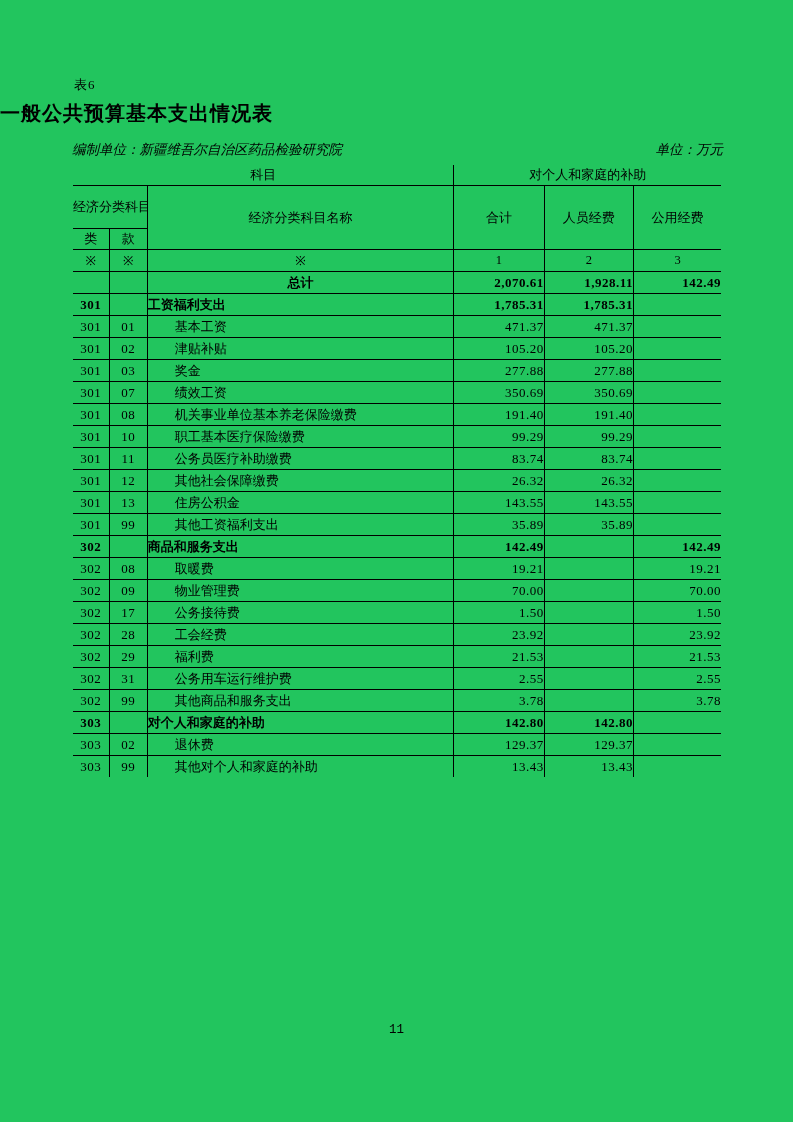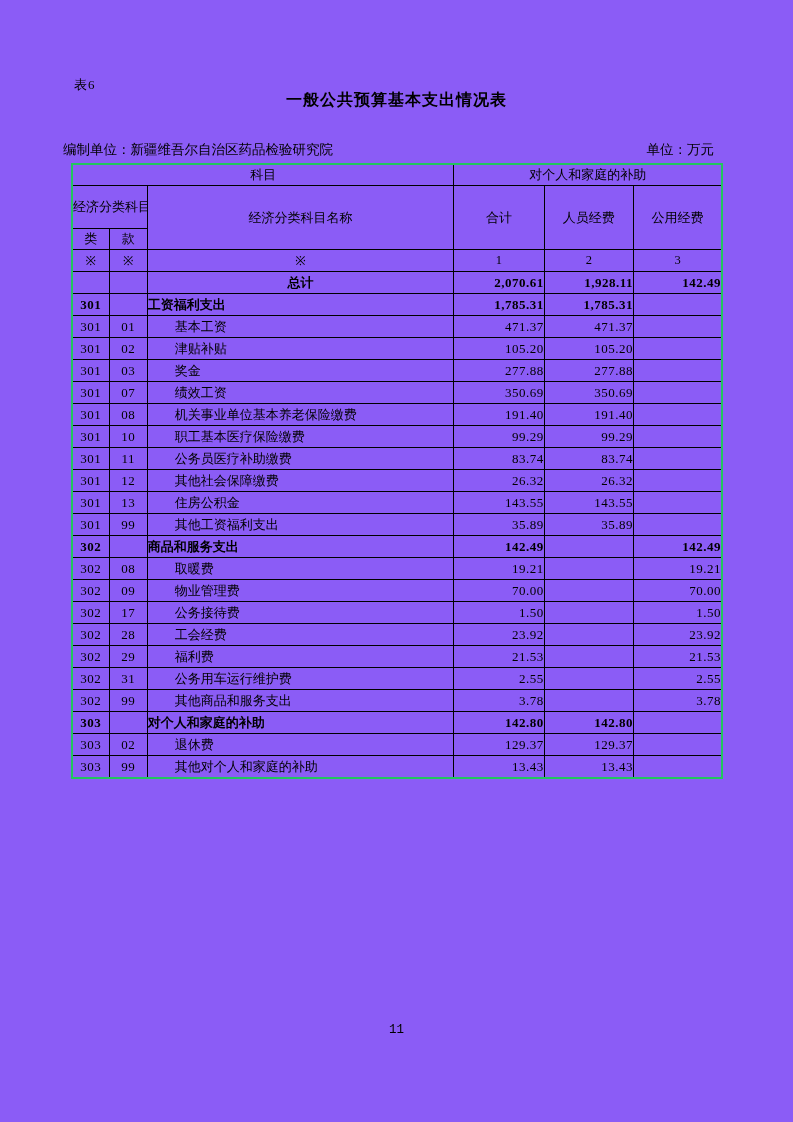--- a/index.html
+++ b/index.html
@@ -4,51 +4,51 @@
 <style>
   html, body {
     margin: 0;
     padding: 0;
     background: #ffffff;
   }
   .page {
     position: relative;
     width: 793px;
     height: 1122px;
-    background: #8b5cf6;
+    background: #22c55e;
     color: #000000;
     font-family: "Liberation Serif", "DejaVu Serif", serif;
     overflow: hidden;
   }
   .doc-label {
     position: absolute;
     left: 74px;
     top: 76px;
     font-size: 13px;
     letter-spacing: 1px;
   }
   .doc-title {
     position: absolute;
     left: 0;
     right: 0;
-    top: 90px;
-    text-align: center;
-    font-size: 16px;
+    top: 100px;
+    font-size: 20px;
     font-weight: bold;
     font-family: "Liberation Sans", "DejaVu Sans", sans-serif;
     letter-spacing: 1px;
   }
   .meta-row {
     position: absolute;
-    left: 63px;
+    left: 72px;
     top: 141px;
     width: 651px;
     display: flex;
     justify-content: space-between;
     font-size: 13.5px;
+    font-style: italic;
   }
   table.budget {
     position: absolute;
     left: 71px;
     top: 163px;
     width: 652px;
     border-collapse: collapse;
     table-layout: fixed;
     border: 2px solid #22c55e;
   }

